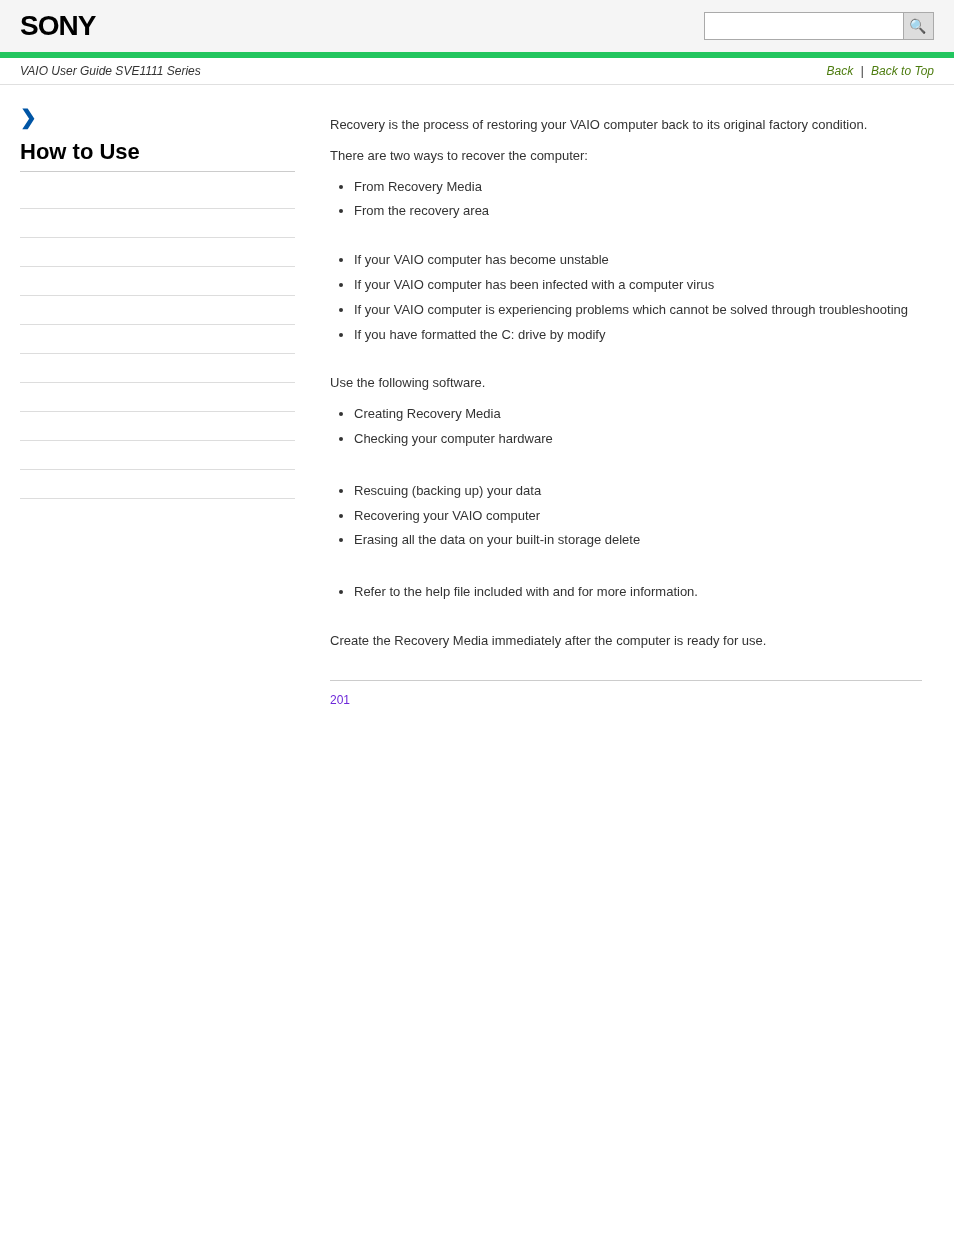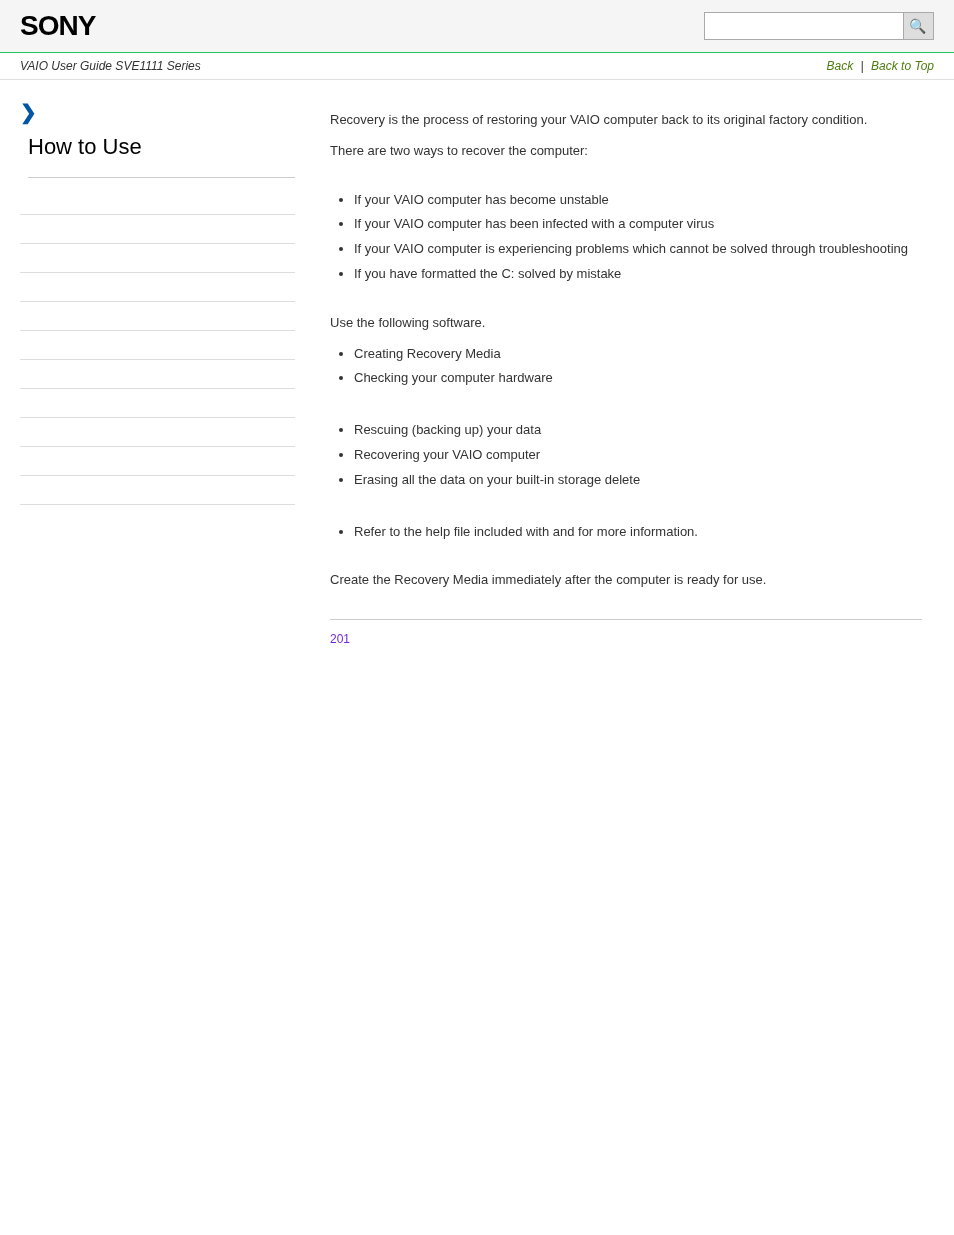--- a/index.html
+++ b/index.html
@@ -11,21 +11,21 @@
       width: 954px;
       min-height: 1235px;
     }
 
     
     .header {
       display: flex;
       align-items: center;
       justify-content: space-between;
       padding: 10px 20px 10px 20px;
-      border-bottom: 1px solid #22c55e;
+      border-bottom: 6px solid #22c55e;
       background: #f5f5f5;
     }
     .header-logo {
       font-size: 28px;
       font-weight: 900;
       letter-spacing: -1px;
       color: #000;
       font-family: 'Arial Black', Arial, sans-serif;
     }
     .header-search {
@@ -90,26 +90,25 @@
       border-right: none;
     }
     .sidebar-chevron {
       color: #0055a5;
       font-size: 20px;
       font-weight: bold;
       margin-bottom: 10px;
     }
     .sidebar-section-title {
       font-size: 22px;
-      font-weight: normal;
+      font-weight: bold;
       color: #000;
       margin-bottom: 8px;
-      padding-bottom: 17px;
+      padding-bottom: 6px;
       border-bottom: 1px solid #ccc;
-      margin-left: 8px;
     }
     .sidebar-nav {
       list-style: none;
     }
     .sidebar-nav li {
       border-bottom: 1px solid #ddd;
       padding: 7px 0;
       font-size: 12px;
       color: #555;
       cursor: pointer;
@@ -192,28 +191,32 @@
       <li>&nbsp;</li>
       <li>&nbsp;</li>
     </ul>
   </div>
 
   <div class="content">
 
     <div class="content-section">
       <p class="section-body">Recovery is the process of restoring your VAIO computer back to its original factory condition.</p>
       <p class="section-body">There are two ways to recover the computer:</p>
+      <ul class="bullet-list">
+        <li>From Recovery Media</li>
+        <li>From the recovery area</li>
+      </ul>
     </div>
 
     <div class="content-section">
       <ul class="bullet-list">
         <li>If your VAIO computer has become unstable</li>
         <li>If your VAIO computer has been infected with a computer virus</li>
         <li>If your VAIO computer is experiencing problems which cannot be solved through troubleshooting</li>
-        <li>If you have formatted the C: solved by mistake</li>
+        <li>If you have formatted the C: drive by modify</li>
       </ul>
     </div>
 
     <div class="content-section">
       <p class="section-body">Use the following software.</p>
       <ul class="bullet-list">
         <li>Creating Recovery Media</li>
         <li>Checking your computer hardware</li>
       </ul>
       <br>

